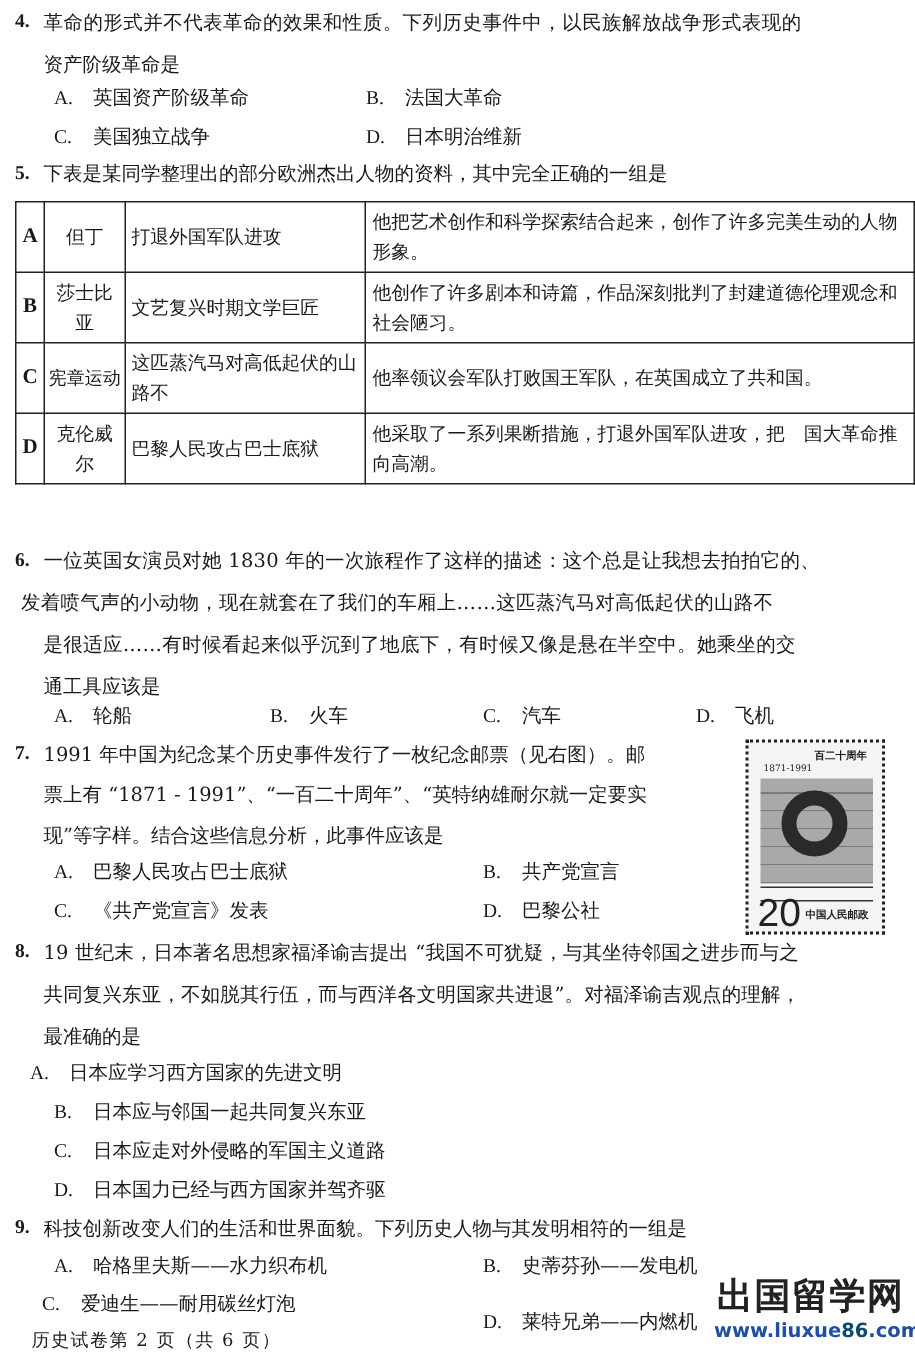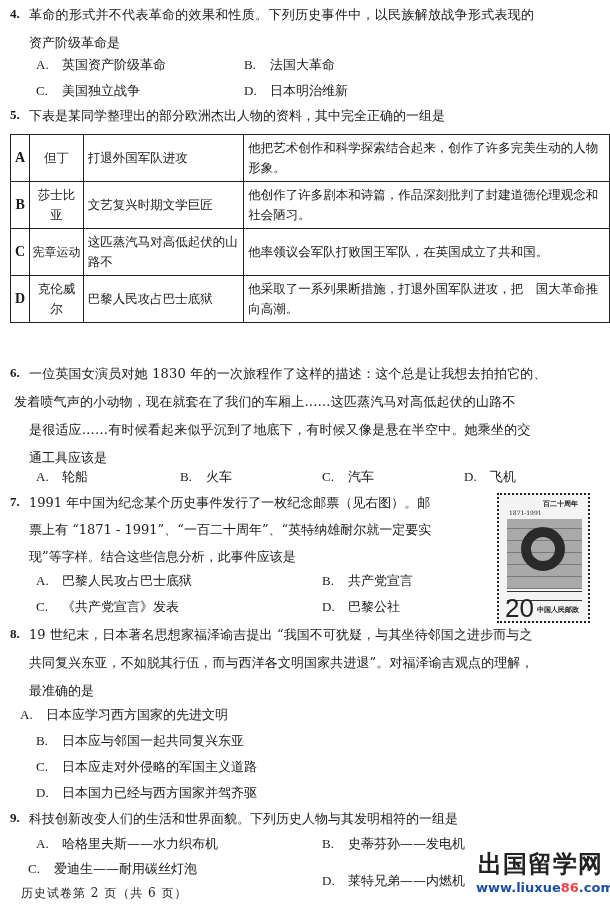--- a/index.html
+++ b/index.html
@@ -22,21 +22,21 @@
   .stamp .wreath { position:absolute; left:22px; top:32px; width:44px; height:44px; border-radius:50%;
                    border:10px solid #2a2a2a; box-sizing:border-box; background:transparent; }
   .stamp .val { position:absolute; left:6px; top:98px; font-family:"Liberation Sans",sans-serif; font-size:26px; color:#222; }
   .stamp .cn { position:absolute; left:38px; top:110px; font-size:7px; color:#222; font-weight:bold; }
   .stamp .top { position:absolute; left:44px; top:4px; font-size:7px; font-weight:bold; }
   .stamp .yrs { position:absolute; left:10px; top:14px; font-size:6px; }
   .stamp .score { position:absolute; left:8px; top:96px; width:75px; height:8px; border-top:1px solid #333; border-bottom:1px solid #333; }
   .footer { position:absolute; left:0; width:610px; top:885px; text-align:left; font-size:12px; letter-spacing:1px;padding-left:21px; }
   .wm1 { position:absolute; left:478px; top:848px; font-family:"DejaVu Sans",sans-serif; font-size:24px; font-weight:bold; color:#222; letter-spacing:1px; }
   .wm2 { position:absolute; left:476px; top:880px; font-family:"DejaVu Sans",sans-serif; font-size:13px; font-weight:bold; color:#1e4fa0; }
-  .wm2 .hl { color:#ef4444; }
+  .wm2 .hl { color:#0c4a6e; }
 </style>
 </head>
 <body>
 
 <div>
   <span class="abs qnum" style="left:10px;top:6px;">4.</span>
   <span class="abs" style="left:29px;top:6px;letter-spacing:0.3px;">革命的形式并不代表革命的效果和性质。下列历史事件中，以民族解放战争形式表现的</span>
   <span class="abs" style="left:29px;top:34px;">资产阶级革命是</span>
   <div class="opt" style="left:36px;top:54px;"><span class="lbl">A.</span><span>英国资产阶级革命</span></div>
   <div class="opt" style="left:244px;top:54px;"><span class="lbl">B.</span><span>法国大革命</span></div>

